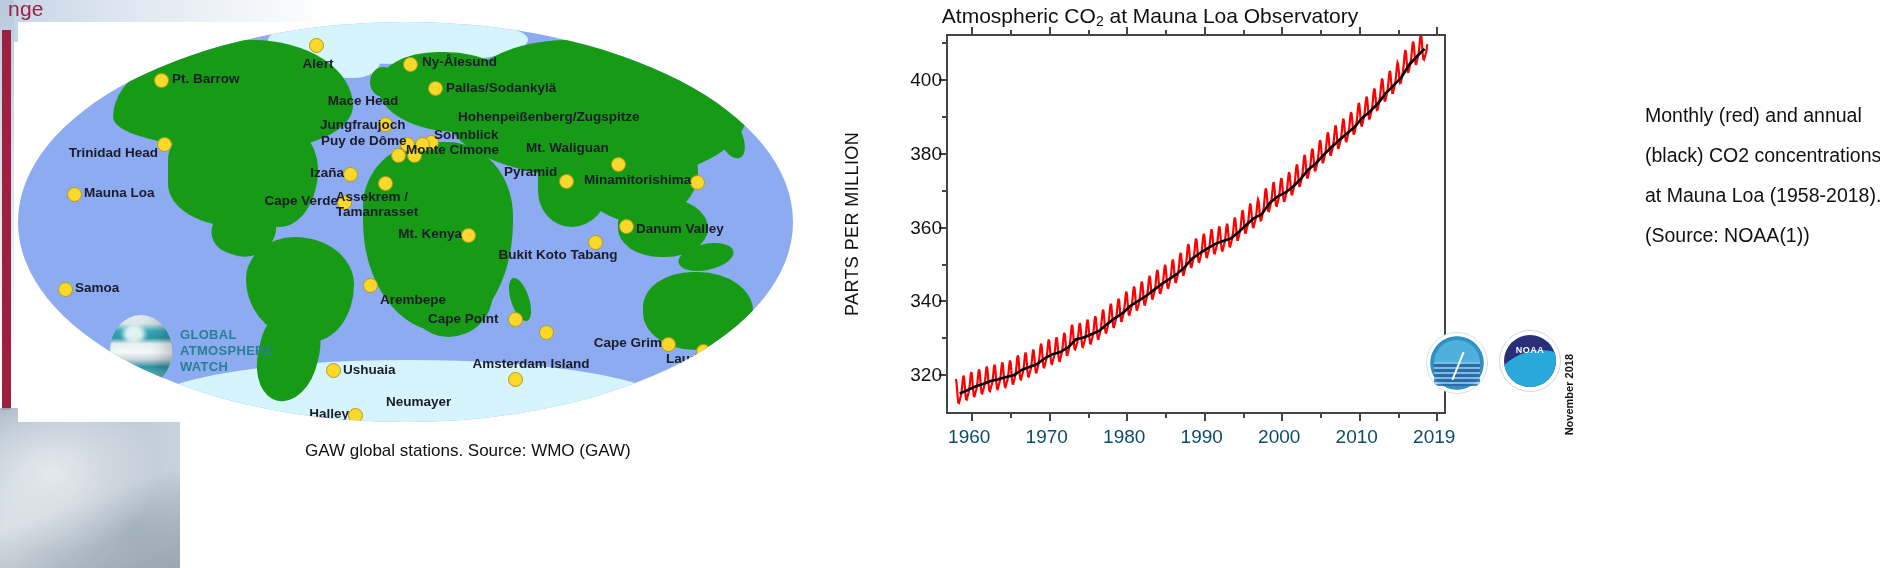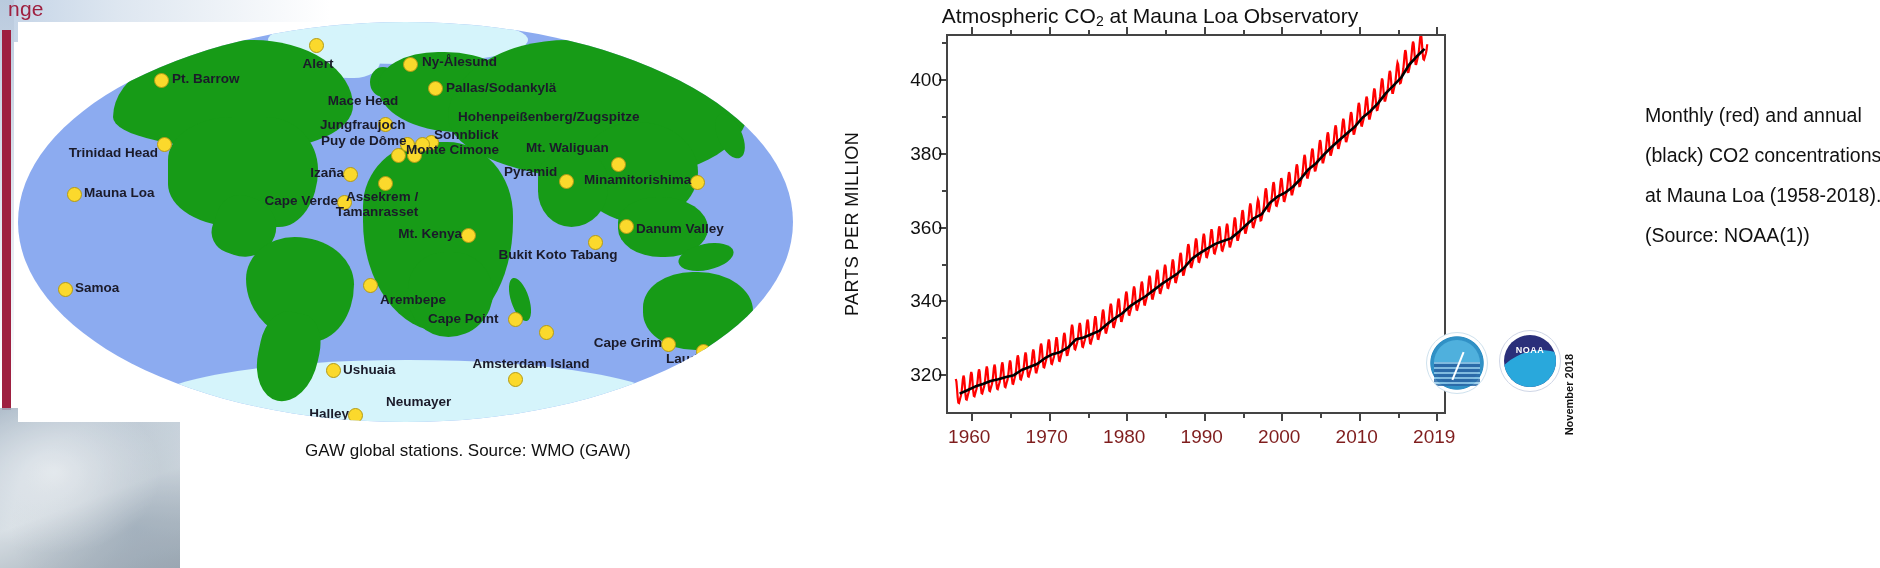--- a/index.html
+++ b/index.html
@@ -79,21 +79,20 @@
     overflow: hidden;
   }
   
   #globe {
     position: absolute;
     left: 0; top: 0;
     width: 775px; height: 400px;
     border-radius: 50%;
     background: #8cabf0;
     overflow: hidden;
-    text-align: right;
   }
   
   .ice-north {
     position: absolute;
     left: 250px; top: -6px;
     width: 260px; height: 48px;
     background: #d5f4fb;
     border-radius: 50%;
   }
   .ice-greenland {
@@ -256,21 +255,21 @@
     height: 0;
     border-top: 2px solid #444;
     transform: translateY(-1px);
   }
   .ytick-mark.minor { left: -6px; width: 6px; }
   .xtick-label {
     position: absolute;
     top: 392px;
     transform: translateX(-50%);
     font-size: 19px;
-    color: #7f1d1d;
+    color: #0c4a6e;
     white-space: nowrap;
   }
   .xtick-mark {
     position: absolute;
     bottom: -9px;
     height: 9px;
     width: 0;
     border-left: 2px solid #444;
   }
   .xtick-mark.minor { height: 6px; bottom: -6px; }
@@ -484,20 +483,28 @@
           <div class="station-dot" style="left: 685px; top: 329px;"></div>
           <div class="station-label right" style="left: 648px; top: 337px;">Lauder</div>
           <div class="station-dot" style="left: 315px; top: 348px;"></div>
           <div class="station-label right" style="left: 325px; top: 348px;">Ushuaia</div>
           <div class="station-label right" style="left: 368px; top: 380px;">Neumayer</div>
           <div class="station-dot" style="left: 337px; top: 393px;"></div>
           <div class="station-label left" style="left: 331px; top: 392px;">Halley</div>
           <div class="station-dot" style="left: 497px; top: 297px;"></div>
         </div>
 
+      <div id="gaw-logo">
+        <div class="orb"></div>
+        <div class="gaw-text">
+          <div>GLOBAL</div>
+          <div>ATMOSPHERE</div>
+          <div>WATCH</div>
+        </div>
+      </div>
     </div>
   </div>
 </div>
 <div id="map-caption">GAW global stations. Source: WMO (GAW)</div>
 
 <div id="chart-block">
   <div id="chart-title">
     <span>Atmospheric CO</span><sub>2</sub><span> at Mauna Loa Observatory</span>
   </div>
 

